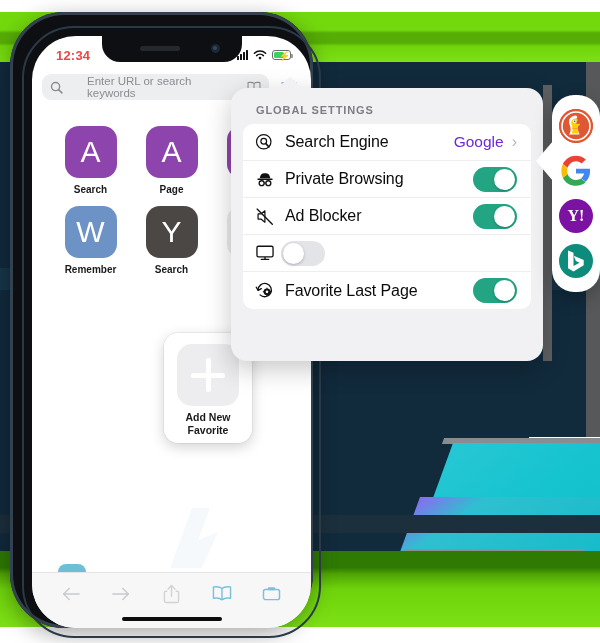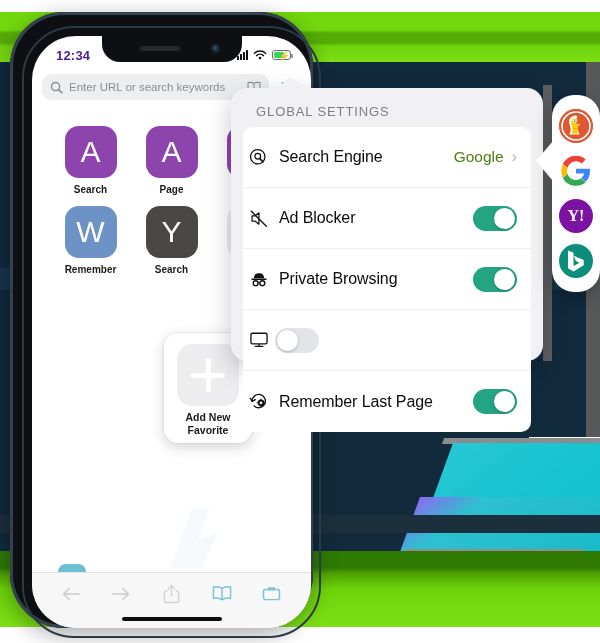--- a/index.html
+++ b/index.html
@@ -69,39 +69,39 @@
   .notch-speaker { position:absolute; left:38px; top:10px; width:40px; height:5px; border-radius:3px; background:#25282c;}
   .notch-cam { position:absolute; right:22px; top:8px; width:9px; height:9px; border-radius:50%; background:#1b2733; }
   .notch-cam::after{content:"";position:absolute;left:2px;top:2px;width:4px;height:4px;border-radius:50%;background:#2d4a66;}
 
   
   .statusbar {
     position:absolute; left:0; top:0; width:279px; height:34px; z-index:7;
     display:flex; align-items:center; justify-content:space-between;
     padding: 4px 20px 0 24px;
   }
-  .clock { font-size:13px; font-weight:bold; color:#4c1d95; letter-spacing:.2px;}
+  .clock { font-size:13px; font-weight:bold; color:#ef4444; letter-spacing:.2px;}
   .status-right { display:flex; align-items:center; gap:5px; }
   .cell { display:flex; align-items:flex-end; gap:1px; height:10px; }
   .cell i { display:block; width:2px; background:#111; border-radius:.5px; }
   .cell i:nth-child(1){height:4px} .cell i:nth-child(2){height:6px}
   .cell i:nth-child(3){height:8px} .cell i:nth-child(4){height:10px}
   .batt { width:19px; height:10px; border:1.2px solid #6d6d6d; border-radius:3px; position:relative; }
   .batt::after{content:"";position:absolute;right:-3px;top:3px;width:1.6px;height:4px;background:#9a9a9a;border-radius:0 1px 1px 0;}
   .batt-fill{position:absolute;left:1px;top:1px;height:6px;width:10px;background:#3bd35a;border-radius:1.5px;}
   .bolt{position:absolute;left:6px;top:0px;font-size:9px;line-height:10px;color:#111;}
 
   
   .urlrow {
     position:absolute; left:0; top:34px; width:279px; height:34px;
     display:flex; align-items:center; padding:0 10px; gap:8px; z-index:5;
   }
   .urlfield {
     flex:1; height:26px; border-radius:9px; background:#eceef0;
-    display:flex; align-items:center; padding:0 8px; gap:6px;
+    display:flex; align-items:center; padding:0 8px; gap:24px;
   }
   .url-ph { flex:1; font-size:11.5px; color:#8b8d90; }
   .ico { display:inline-flex; align-items:center; justify-content:center; }
   .book-ico svg, .search-ico svg { display:block; }
   .settings-btn { width:24px; height:22px; display:flex; align-items:center; justify-content:center; }
 
   
   .grid {
     position:absolute; left:0; top:72px; width:279px;
     display:grid; grid-template-columns: repeat(3, 1fr);
@@ -158,32 +158,32 @@
     position:absolute; left:231px; top:88px; width:312px; height:273px;
     background:#f1f1f4; border-radius:16px; z-index:20;
     box-shadow: 0 8px 26px rgba(0,0,0,.22);
   }
   .pop-arrow-up {
     position:absolute; left:45px; top:-11px; width:0;height:0;
     border-left:14px solid transparent; border-right:14px solid transparent;
     border-bottom:12px solid #f1f1f4;
   }
   .pop-title {
-    font-size:13px; color:#7d7d83; letter-spacing:.9px;
-    padding:16px 16px 8px 25px; font-weight:400;
+    font-size:11px; color:#7d7d83; letter-spacing:.9px;
+    padding:16px 16px 8px 25px; font-weight:700;
   }
   .pop-list { margin:0 12px; background:#ffffff; border-radius:10px; overflow:hidden; }
   .row {
-    display:flex; align-items:center; height:61px; padding:0 14px 0 6px;
+    display:flex; align-items:center; height:37px; padding:0 14px 0 12px;
     border-bottom:1px solid #eceef0;
   }
   .row:last-child { border-bottom:none; }
   .row-ico { width:26px; display:flex; align-items:center; justify-content:flex-start; }
   .row-label { flex:1; font-size:16px; color:#0b0b0b; padding-left:4px; letter-spacing:-.1px;}
-  .row-value { font-size:15.5px; color:#4d7c0f; padding-right:8px;}
+  .row-value { font-size:15.5px; color:#6d28d9; padding-right:8px;}
   .chev { color:#b6b6bb; font-size:16px; }
   .switch {
     width:44px; height:25px; border-radius:13px; position:relative; flex:none;
   }
   .switch.on { background:#23a583; }
   .switch.off { background:#e3e4e7; }
   .knob {
     position:absolute; top:2px; width:21px; height:21px; border-radius:50%;
     background:#fff; box-shadow:0 1px 3px rgba(0,0,0,.25);
   }
@@ -391,41 +391,41 @@
               <circle cx="9.2" cy="8.6" r="3" stroke="#111" stroke-width="1.3" fill="none"></circle>
               <line x1="11.4" y1="11.2" x2="14.6" y2="14.6" stroke="#111" stroke-width="1.6" stroke-linecap="round"></line>
             </svg>
           </div>
           <div class="row-label">Search Engine</div>
           <div class="row-value">Google</div>
           <div class="chev">›</div>
         </div>
         <div class="row">
           <div class="row-ico">
-            <svg width="20" height="19" viewBox="0 0 21 20">
-              <path d="M3.2 7.3h3L10.4 4v12L6.2 12.7h-3z" stroke="#111" stroke-width="1.3" fill="none" stroke-linejoin="round"></path>
-              <line x1="2.2" y1="2.2" x2="18.2" y2="18.2" stroke="#111" stroke-width="1.4" stroke-linecap="round"></line>
-            </svg>
-          </div>
-          <div class="row-label">Ad Blocker</div>
-          <div class="switch on">
-            <div class="knob"></div>
-          </div>
-        </div>
-        <div class="row">
-          <div class="row-ico">
             <svg width="20" height="17" viewBox="0 0 21 17">
               <path d="M5 7.2C5.8 3 7 2 10.5 2S15.2 3 16 7.2" fill="#111"></path>
               <rect x="2.4" y="7.4" width="16.2" height="1.7" rx=".8" fill="#111"></rect>
               <circle cx="7" cy="12.4" r="2.6" stroke="#111" stroke-width="1.4" fill="none"></circle>
               <circle cx="14" cy="12.4" r="2.6" stroke="#111" stroke-width="1.4" fill="none"></circle>
               <line x1="9.6" y1="12.2" x2="11.4" y2="12.2" stroke="#111" stroke-width="1.2"></line>
             </svg>
           </div>
           <div class="row-label">Private Browsing</div>
+          <div class="switch on">
+            <div class="knob"></div>
+          </div>
+        </div>
+        <div class="row">
+          <div class="row-ico">
+            <svg width="20" height="19" viewBox="0 0 21 20">
+              <path d="M3.2 7.3h3L10.4 4v12L6.2 12.7h-3z" stroke="#111" stroke-width="1.3" fill="none" stroke-linejoin="round"></path>
+              <line x1="2.2" y1="2.2" x2="18.2" y2="18.2" stroke="#111" stroke-width="1.4" stroke-linecap="round"></line>
+            </svg>
+          </div>
+          <div class="row-label">Ad Blocker</div>
           <div class="switch on">
             <div class="knob"></div>
           </div>
         </div>
         <div class="row">
           <div class="row-ico">
             <svg width="20" height="18" viewBox="0 0 21 19">
               <rect x="2" y="2.4" width="17" height="11.2" rx="1.6" stroke="#111" stroke-width="1.4" fill="none"></rect>
               <line x1="10.5" y1="13.6" x2="10.5" y2="16" stroke="#111" stroke-width="1.4"></line>
               <line x1="6.6" y1="16.3" x2="14.4" y2="16.3" stroke="#111" stroke-width="1.4" stroke-linecap="round"></line>
@@ -438,21 +438,21 @@
         <div class="row">
           <div class="row-ico">
             <svg width="20" height="19" viewBox="0 0 21 20">
               <path d="M3.2 9.6a7 7 0 1 1 2.1 5" stroke="#111" stroke-width="1.4" fill="none" stroke-linecap="round"></path>
               <polyline points="1.3,6.6 3.3,9.9 6.6,8" stroke="#111" stroke-width="1.4" fill="none" stroke-linecap="round" stroke-linejoin="round"></polyline>
               <circle cx="12.6" cy="11.4" r="3.6" fill="#111"></circle>
               <circle cx="12.6" cy="11.4" r="1.4" fill="#fff"></circle>
               <path d="M12.6 7.4v1M16.6 11.4h-1M12.6 15.4v-1M8.6 11.4h1" stroke="#111" stroke-width="1.1" stroke-linecap="round"></path>
             </svg>
           </div>
-          <div class="row-label">Remember Last Page</div>
+          <div class="row-label">Favorite Last Page</div>
           <div class="switch on">
             <div class="knob"></div>
           </div>
         </div>
       </div>
   </div>
 
   <div class="enginebar">
     <div class="eng-arrow"></div>
 

